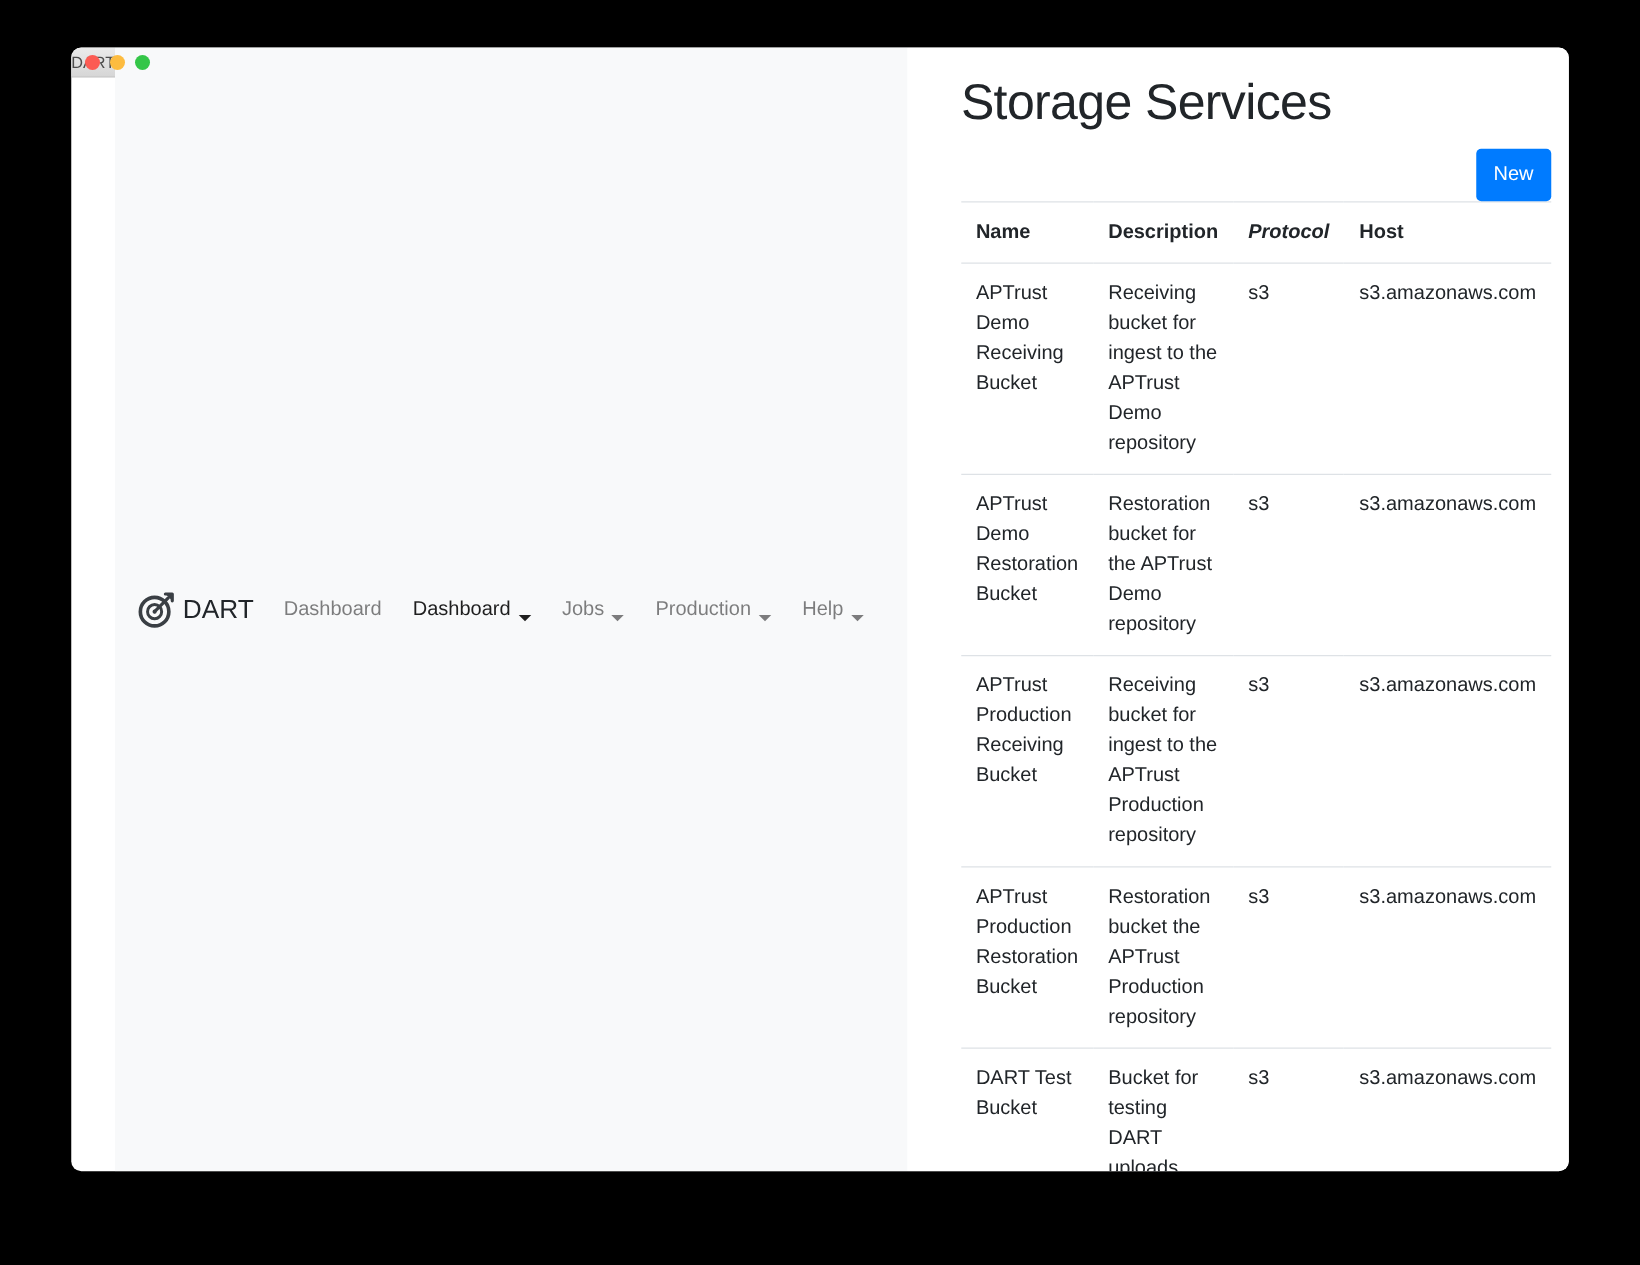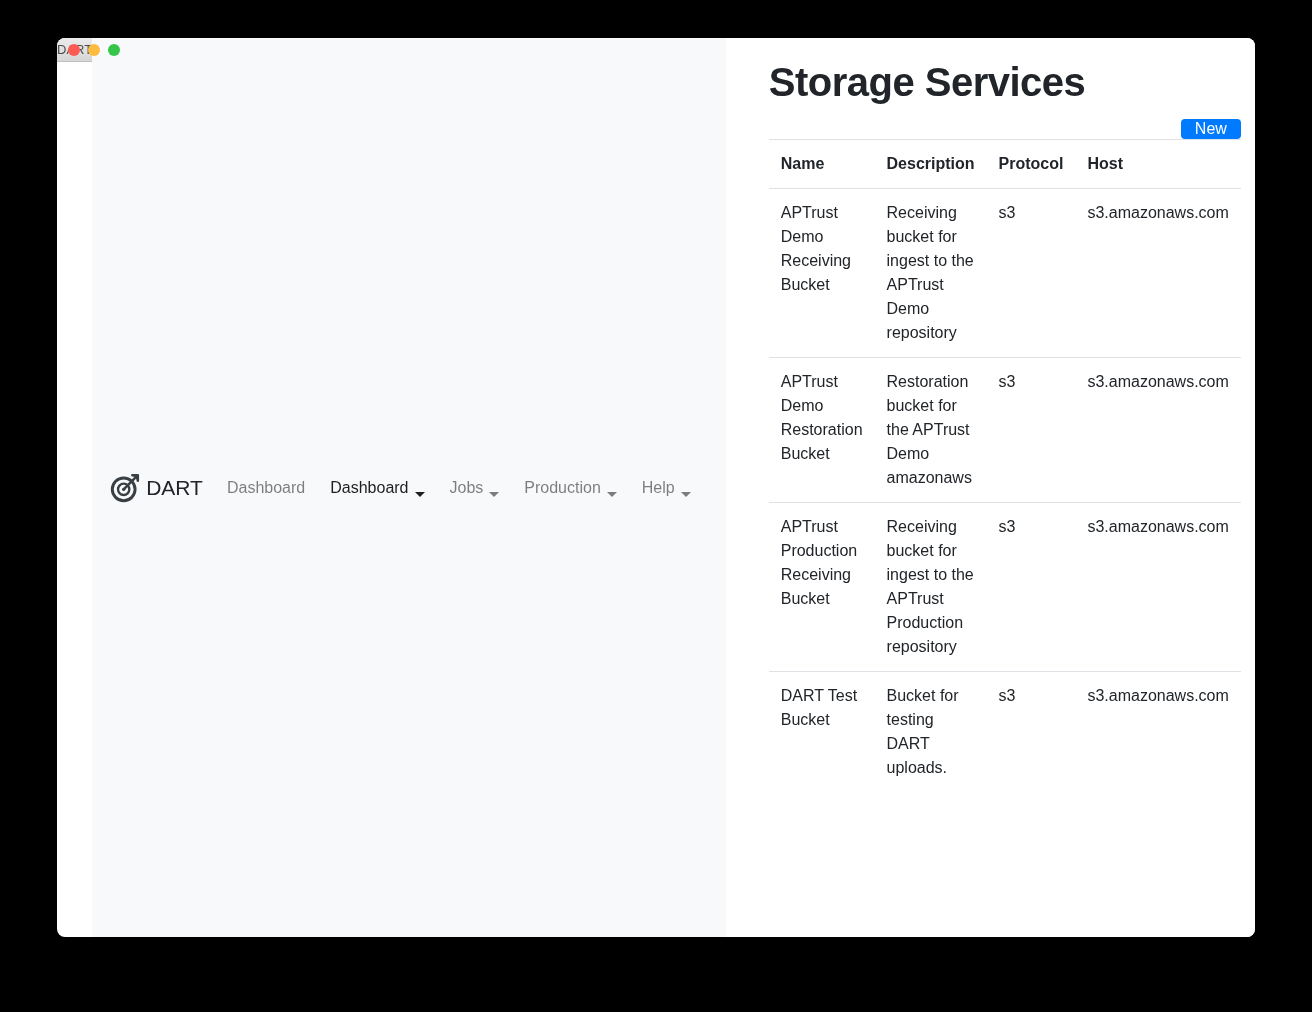--- a/index.html
+++ b/index.html
@@ -61,52 +61,52 @@
     border-left: 5px solid transparent;
     border-right: 5px solid transparent;
     border-top: 5px solid currentColor;
   }
 
   
   .content { padding: 22px 43px 0 43px; flex: 1 1 auto; background: #fff; }
   .page-title {
     margin: 0;
     font-size: 40px; line-height: 44px;
-    font-weight: bold;
+    font-weight: normal;
     color: #212529;
     letter-spacing: -0.5px;
   }
   .actions-row { display: flex; justify-content: flex-end; margin-top: 15px; }
   .btn-primary {
     background: #007bff; color: #fff;
     border: none; border-radius: 4px;
     font-family: inherit;
     font-size: 16px;
-    padding: 1px 14px;
+    padding: 12px 14px;
     cursor: pointer;
   }
 
   
   table.services {
     width: 100%;
     border-collapse: collapse;
   }
   .services th, .services td {
     text-align: left;
     padding: 12px;
     font-size: 16px;
     line-height: 24px;
     color: #212529;
     border-top: 1px solid #dee2e6;
     vertical-align: top;
   }
   .services th { font-weight: bold; border-bottom: 1px solid #dee2e6; }
   .col-name { width: 29%; }
   .col-desc { width: 46.5%; }
-  .col-proto { width: 8.5%; }
+  .col-proto { width: 8.5%; font-style: italic; }
   .col-host { width: 16%; }
 </style>
 </head>
 <body>
 
 <div class="window">
 
   <div class="titlebar">
     <div class="traffic">
       <button class="dot" style="background:#fc5b53;"></button>
@@ -168,27 +168,33 @@
       </thead>
       <tbody>
         <tr>
           <td>APTrust Demo Receiving Bucket</td>
           <td>Receiving bucket for ingest to the APTrust Demo repository</td>
           <td>s3</td>
           <td>s3.amazonaws.com</td>
         </tr>
         <tr>
           <td>APTrust Demo Restoration Bucket</td>
-          <td>Restoration bucket for the APTrust Demo amazonaws</td>
+          <td>Restoration bucket for the APTrust Demo repository</td>
           <td>s3</td>
           <td>s3.amazonaws.com</td>
         </tr>
         <tr>
           <td>APTrust Production Receiving Bucket</td>
           <td>Receiving bucket for ingest to the APTrust Production repository</td>
+          <td>s3</td>
+          <td>s3.amazonaws.com</td>
+        </tr>
+        <tr>
+          <td>APTrust Production Restoration Bucket</td>
+          <td>Restoration bucket the APTrust Production repository</td>
           <td>s3</td>
           <td>s3.amazonaws.com</td>
         </tr>
         <tr>
           <td>DART Test Bucket</td>
           <td>Bucket for testing DART uploads.</td>
           <td>s3</td>
           <td>s3.amazonaws.com</td>
         </tr>
       </tbody>

